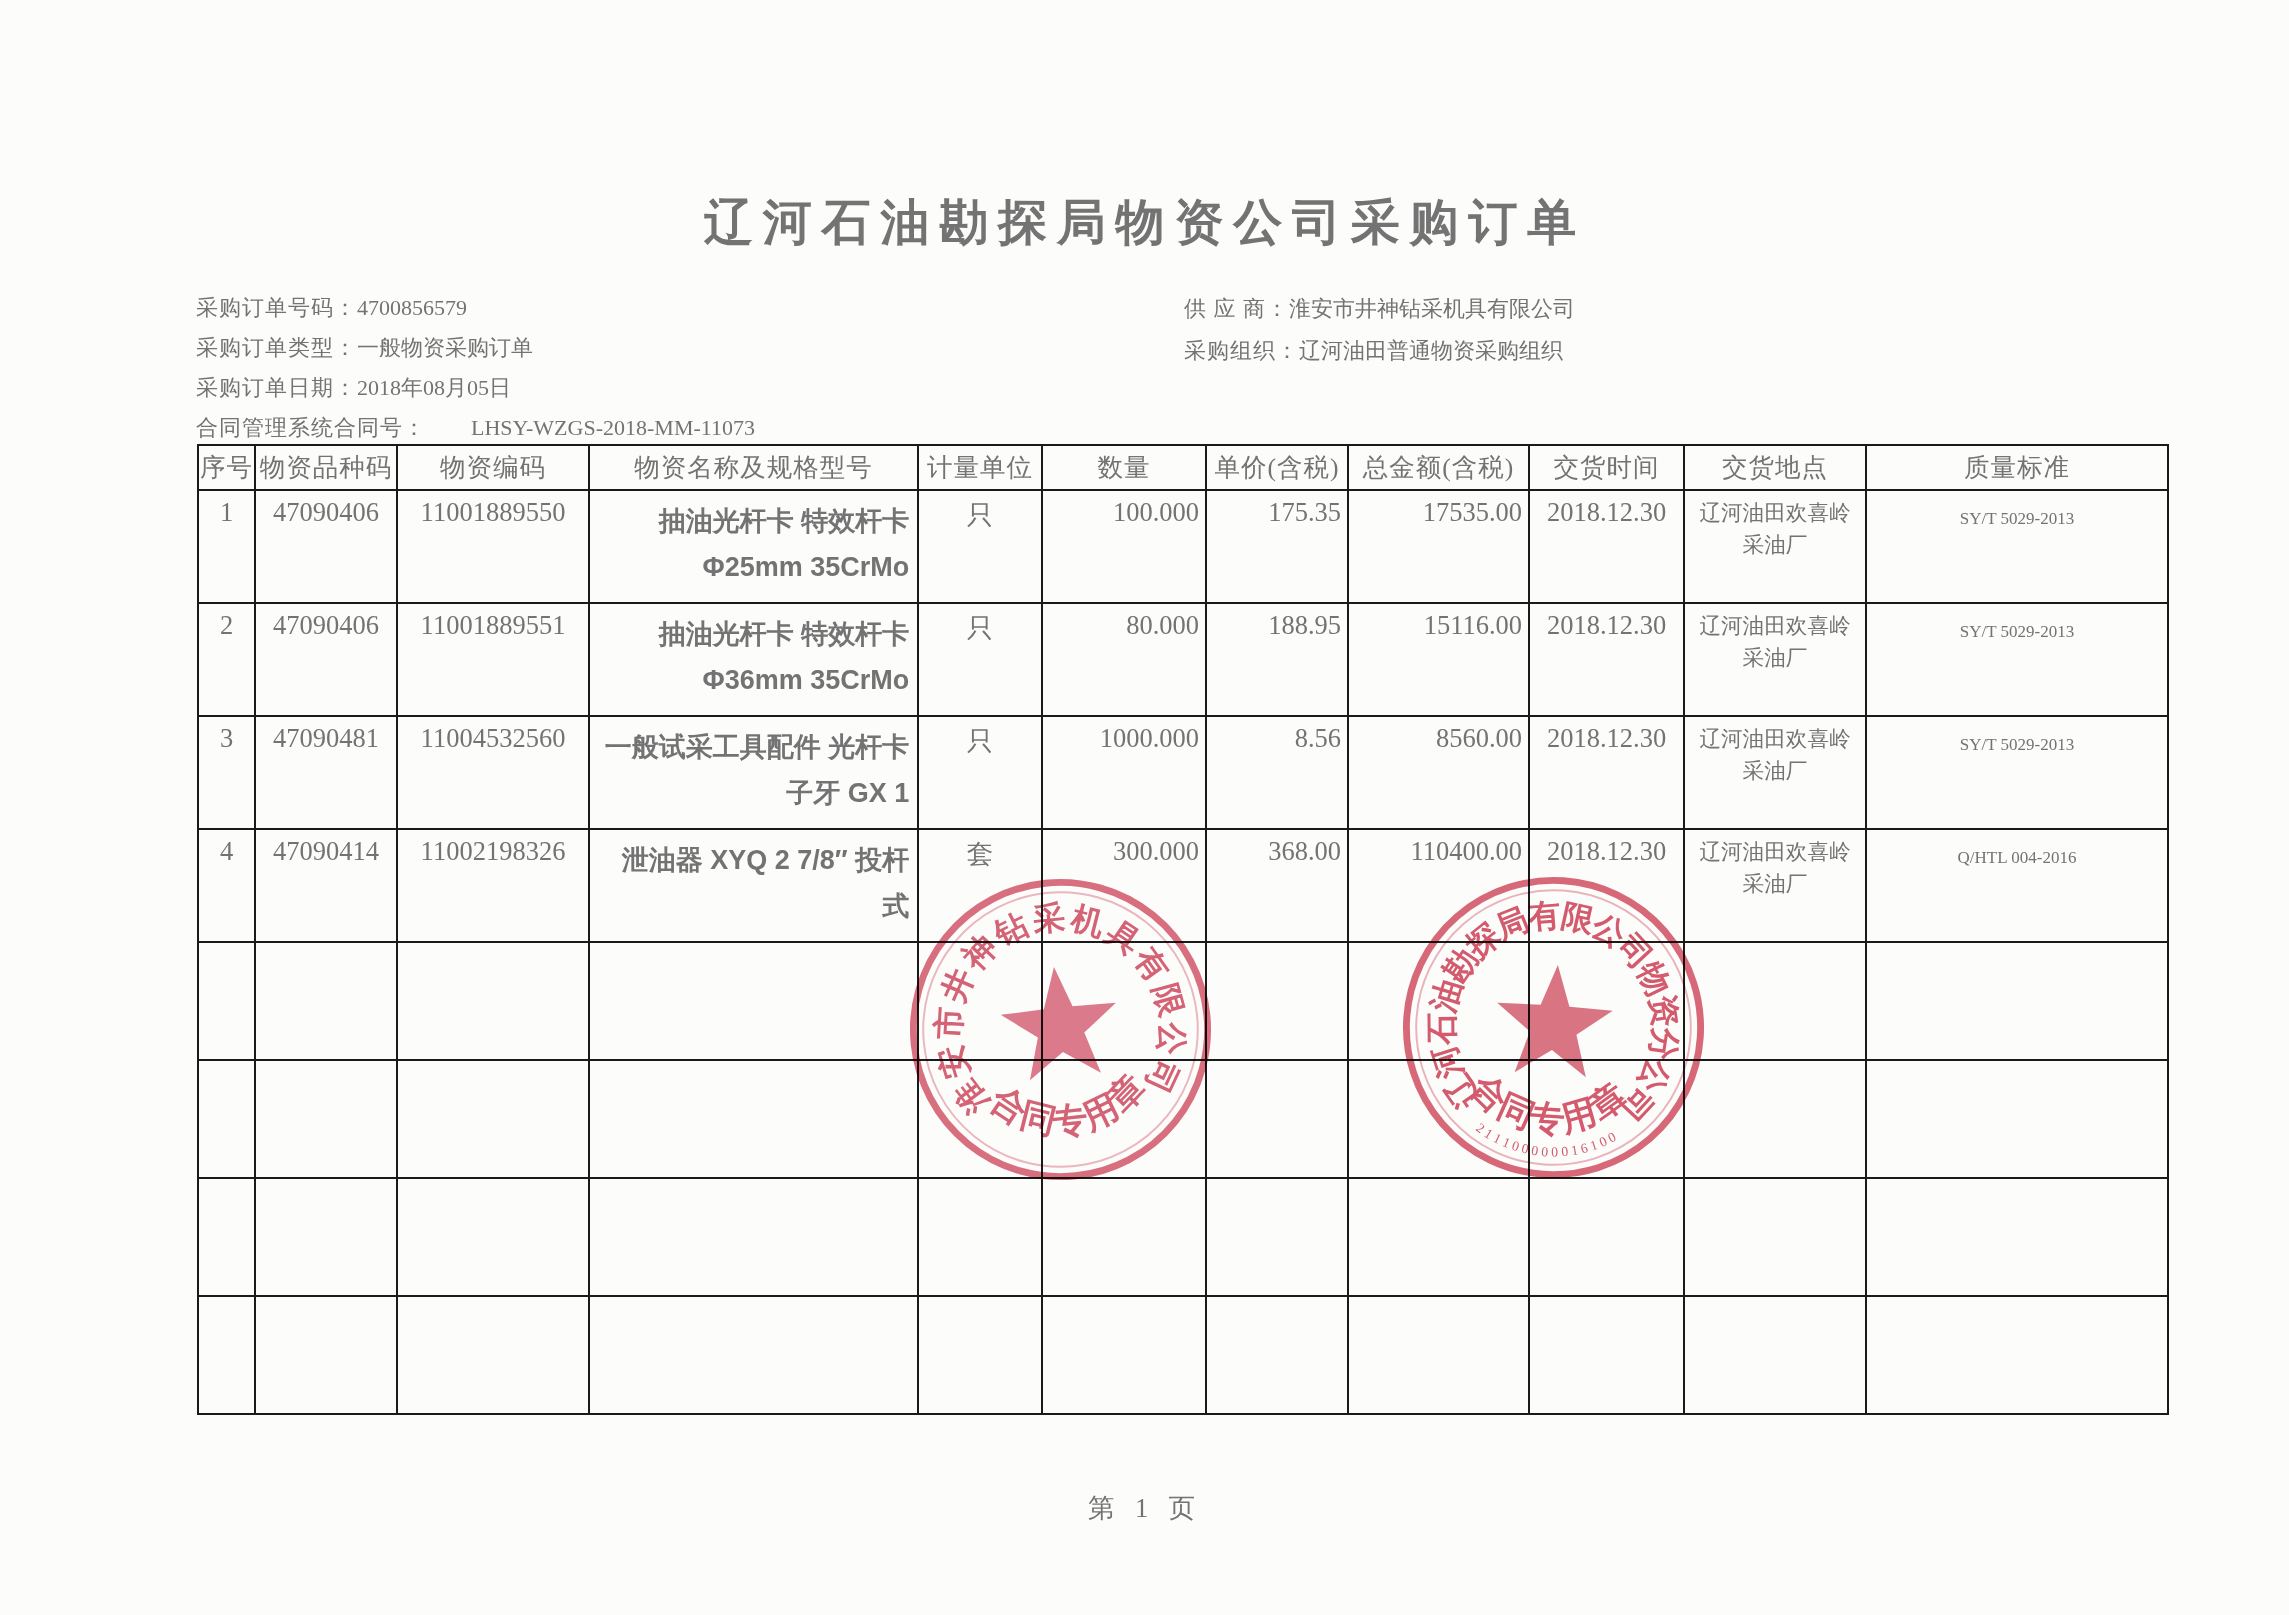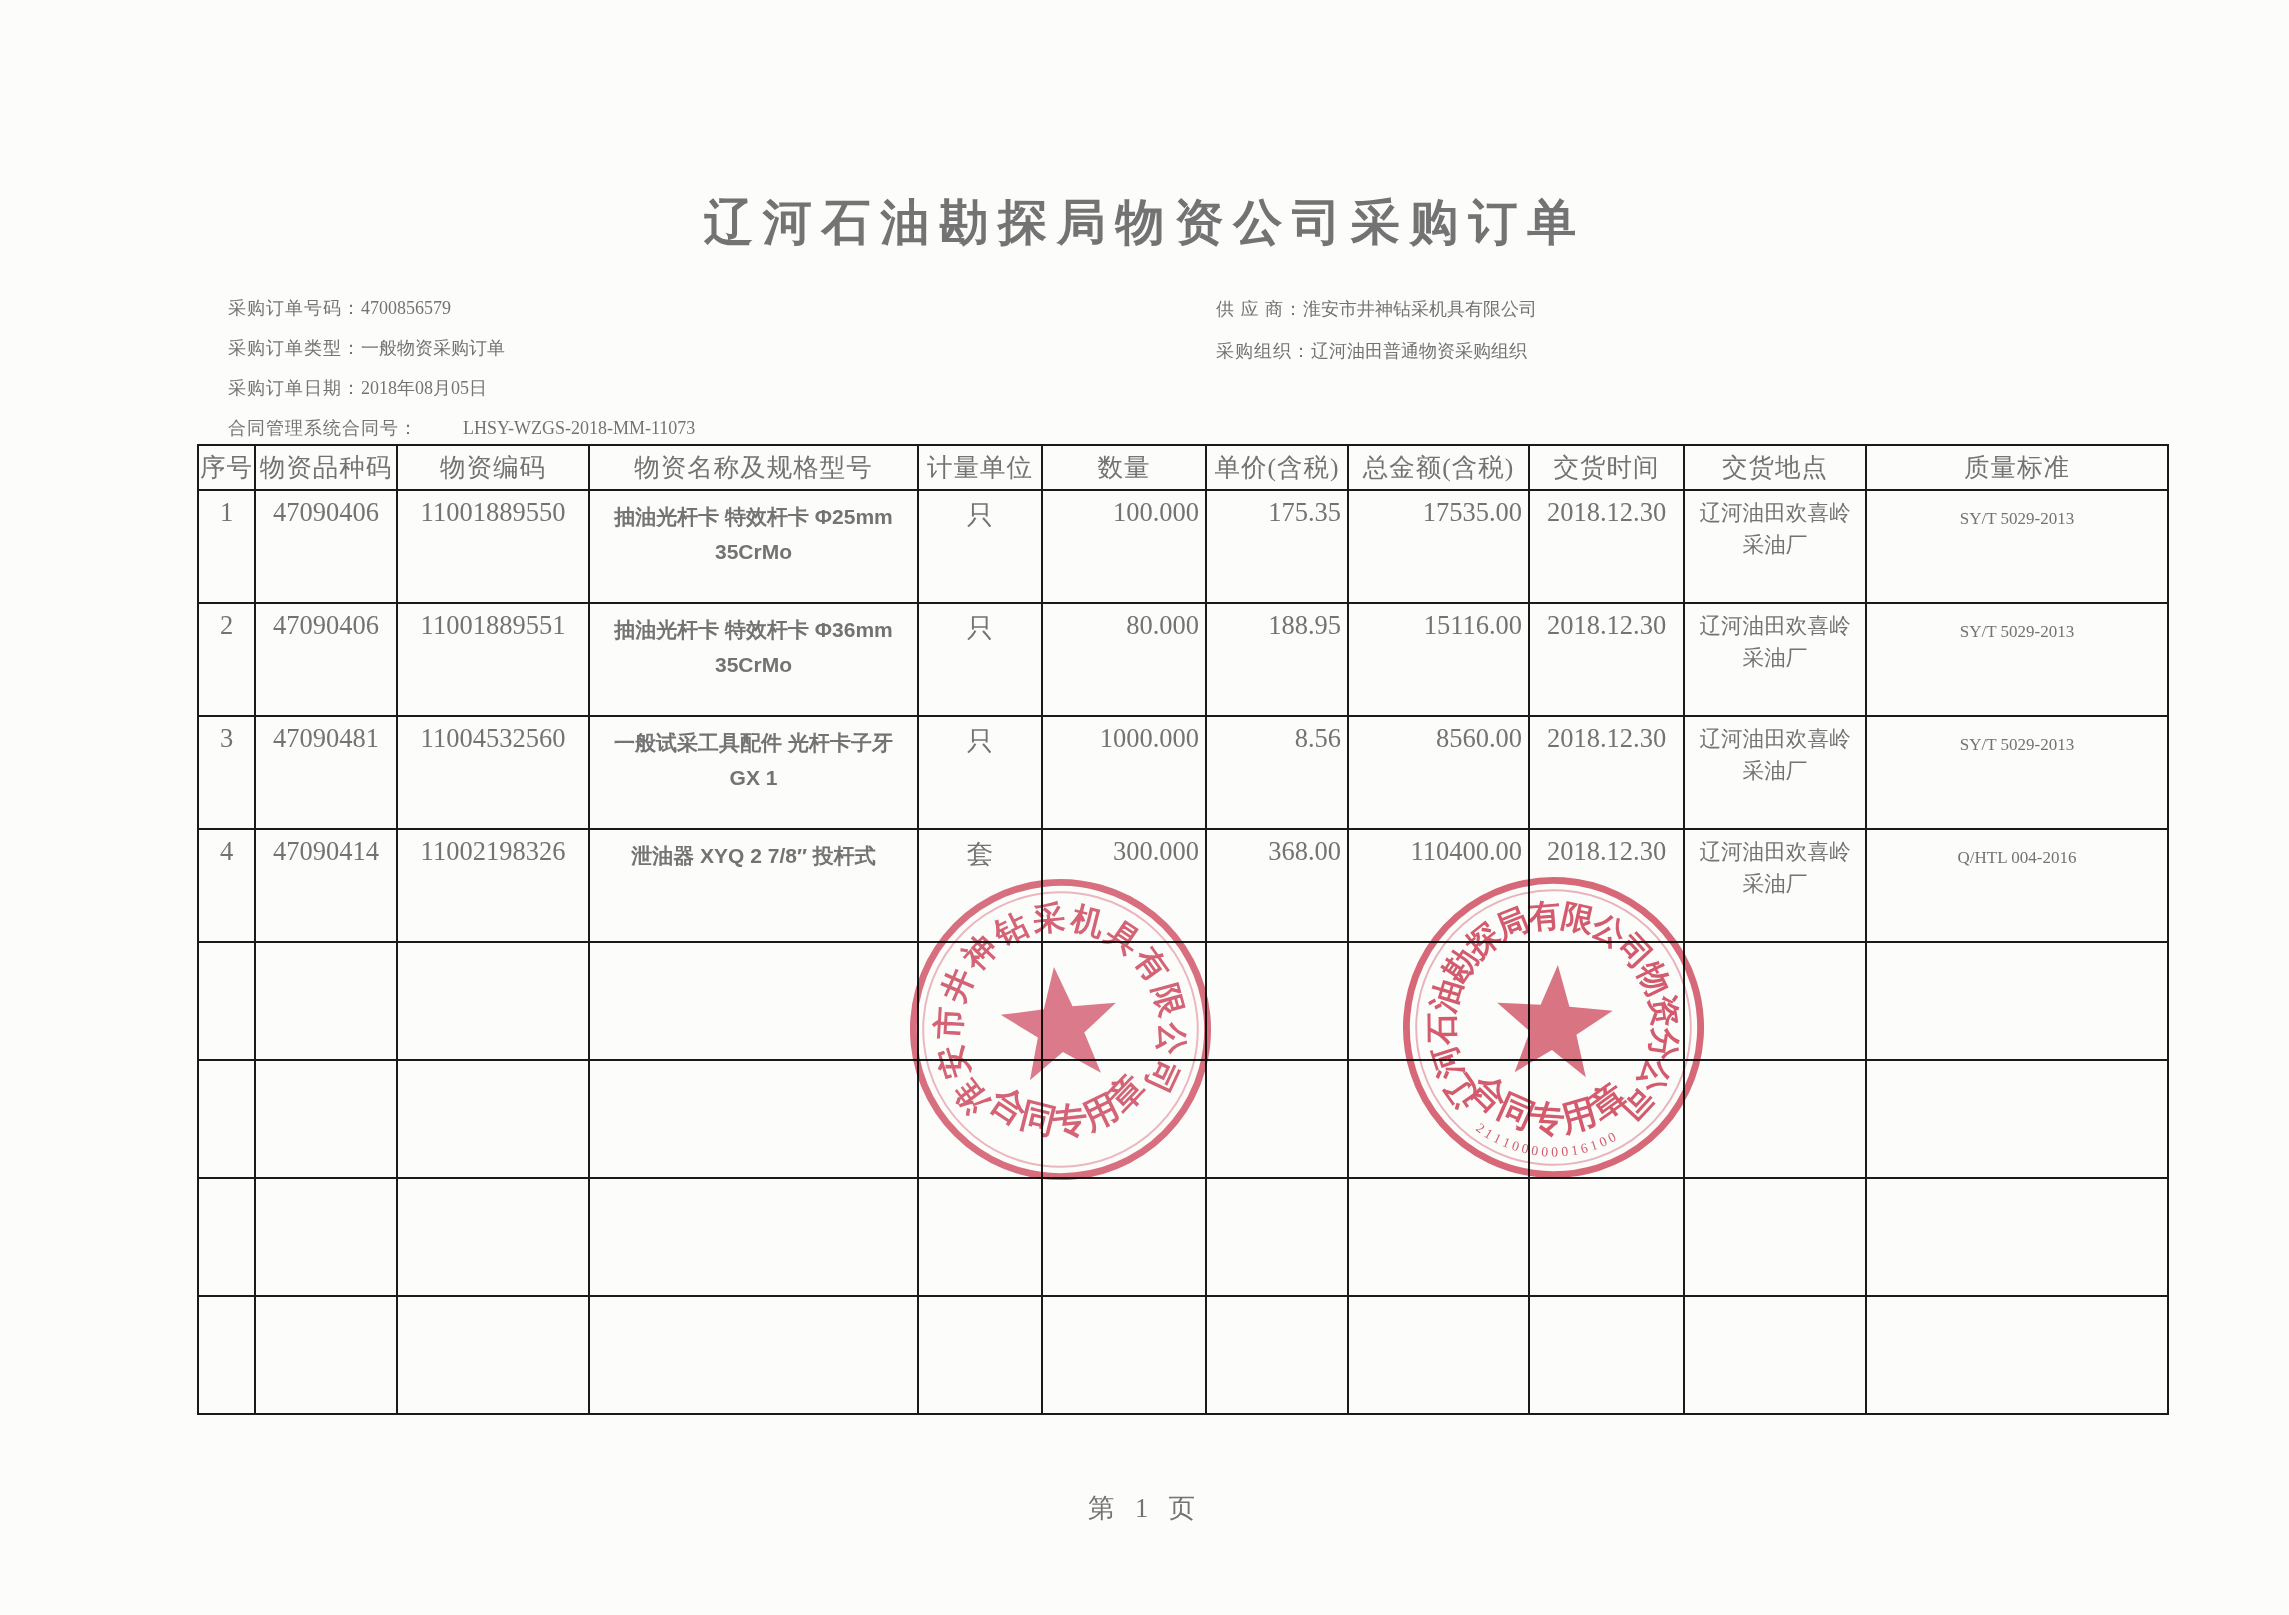--- a/index.html
+++ b/index.html
@@ -1,38 +1,38 @@
 <!DOCTYPE html>
 <html><head>
 <meta charset="utf-8">
 <style>
   html,body{margin:0;padding:0;background:#e8e8e6;}
   .page{position:relative;width:2290px;height:1615px;background:#fcfcfb;
         font-family:"Liberation Serif","DejaVu Serif",serif;color:#737373;overflow:hidden;}
   .title{position:absolute;top:190px;left:0;width:100%;text-align:center;
          font-size:49px;font-weight:bold;letter-spacing:9.8px;}
-  .info-block{position:absolute;font-size:18px;margin-left:32px;}
+  .info-block{position:absolute;font-size:22px;}
   #info-left{left:196px;top:288px;}
   #info-right{left:1184px;top:288px;}
   #info-left .info-line{height:40px;line-height:40px;white-space:pre;}
   #info-right .info-line{height:42px;line-height:42px;white-space:pre;}
   #info-left .info-line:nth-child(4) .info-value{margin-left:45px;}
   .info-label{letter-spacing:1px;}
   table.items{position:absolute;left:197px;top:444px;border-collapse:collapse;
               table-layout:fixed;width:1971px;}
   table.items{border:2.9px solid #141414;}
   .items th,.items td{border:2px solid #1a1a1a;border-top-width:2.9px;border-bottom-width:2.9px;
               padding:0;vertical-align:top;overflow:hidden;}
   .items th{font-size:25.5px;font-weight:500;height:43px;vertical-align:middle;
             text-align:center;letter-spacing:1px;margin-left:40px;}
   .items td{font-size:26.5px;padding-top:5.9px;}
   tr.data-row{height:113px;}
   tr.empty-row{height:118px;}
   td.c0,td.c1,td.c2,td.c4,td.c8{text-align:center;}
-  td.c3{text-align:center;font-size:21px;font-weight:bold;
+  td.c3{text-align:right;font-size:27px;font-weight:bold;
         font-family:"Liberation Sans","DejaVu Sans",sans-serif;line-height:1.7;
         padding:7.8px 7.8px 0 7.8px;}
   td.c5,td.c6,td.c7{text-align:right;padding-right:5.9px;}
   td.c9{text-align:center;font-size:21.6px;line-height:1.5;padding:5.9px 3.9px 0 3.9px;margin-top:24px;}
   td.c10{text-align:center;font-size:17px;padding-top:18px;}
   .stamp{position:absolute;width:353px;height:353px;mix-blend-mode:multiply;opacity:.86;}
   #stamp-supplier{left:884px;top:853px;}
   #stamp-buyer{left:1377px;top:851px;}
   .stamp text{font-family:"Liberation Serif","DejaVu Serif",serif;}
   .footer{position:absolute;top:1490px;left:0;width:100%;text-align:center;

